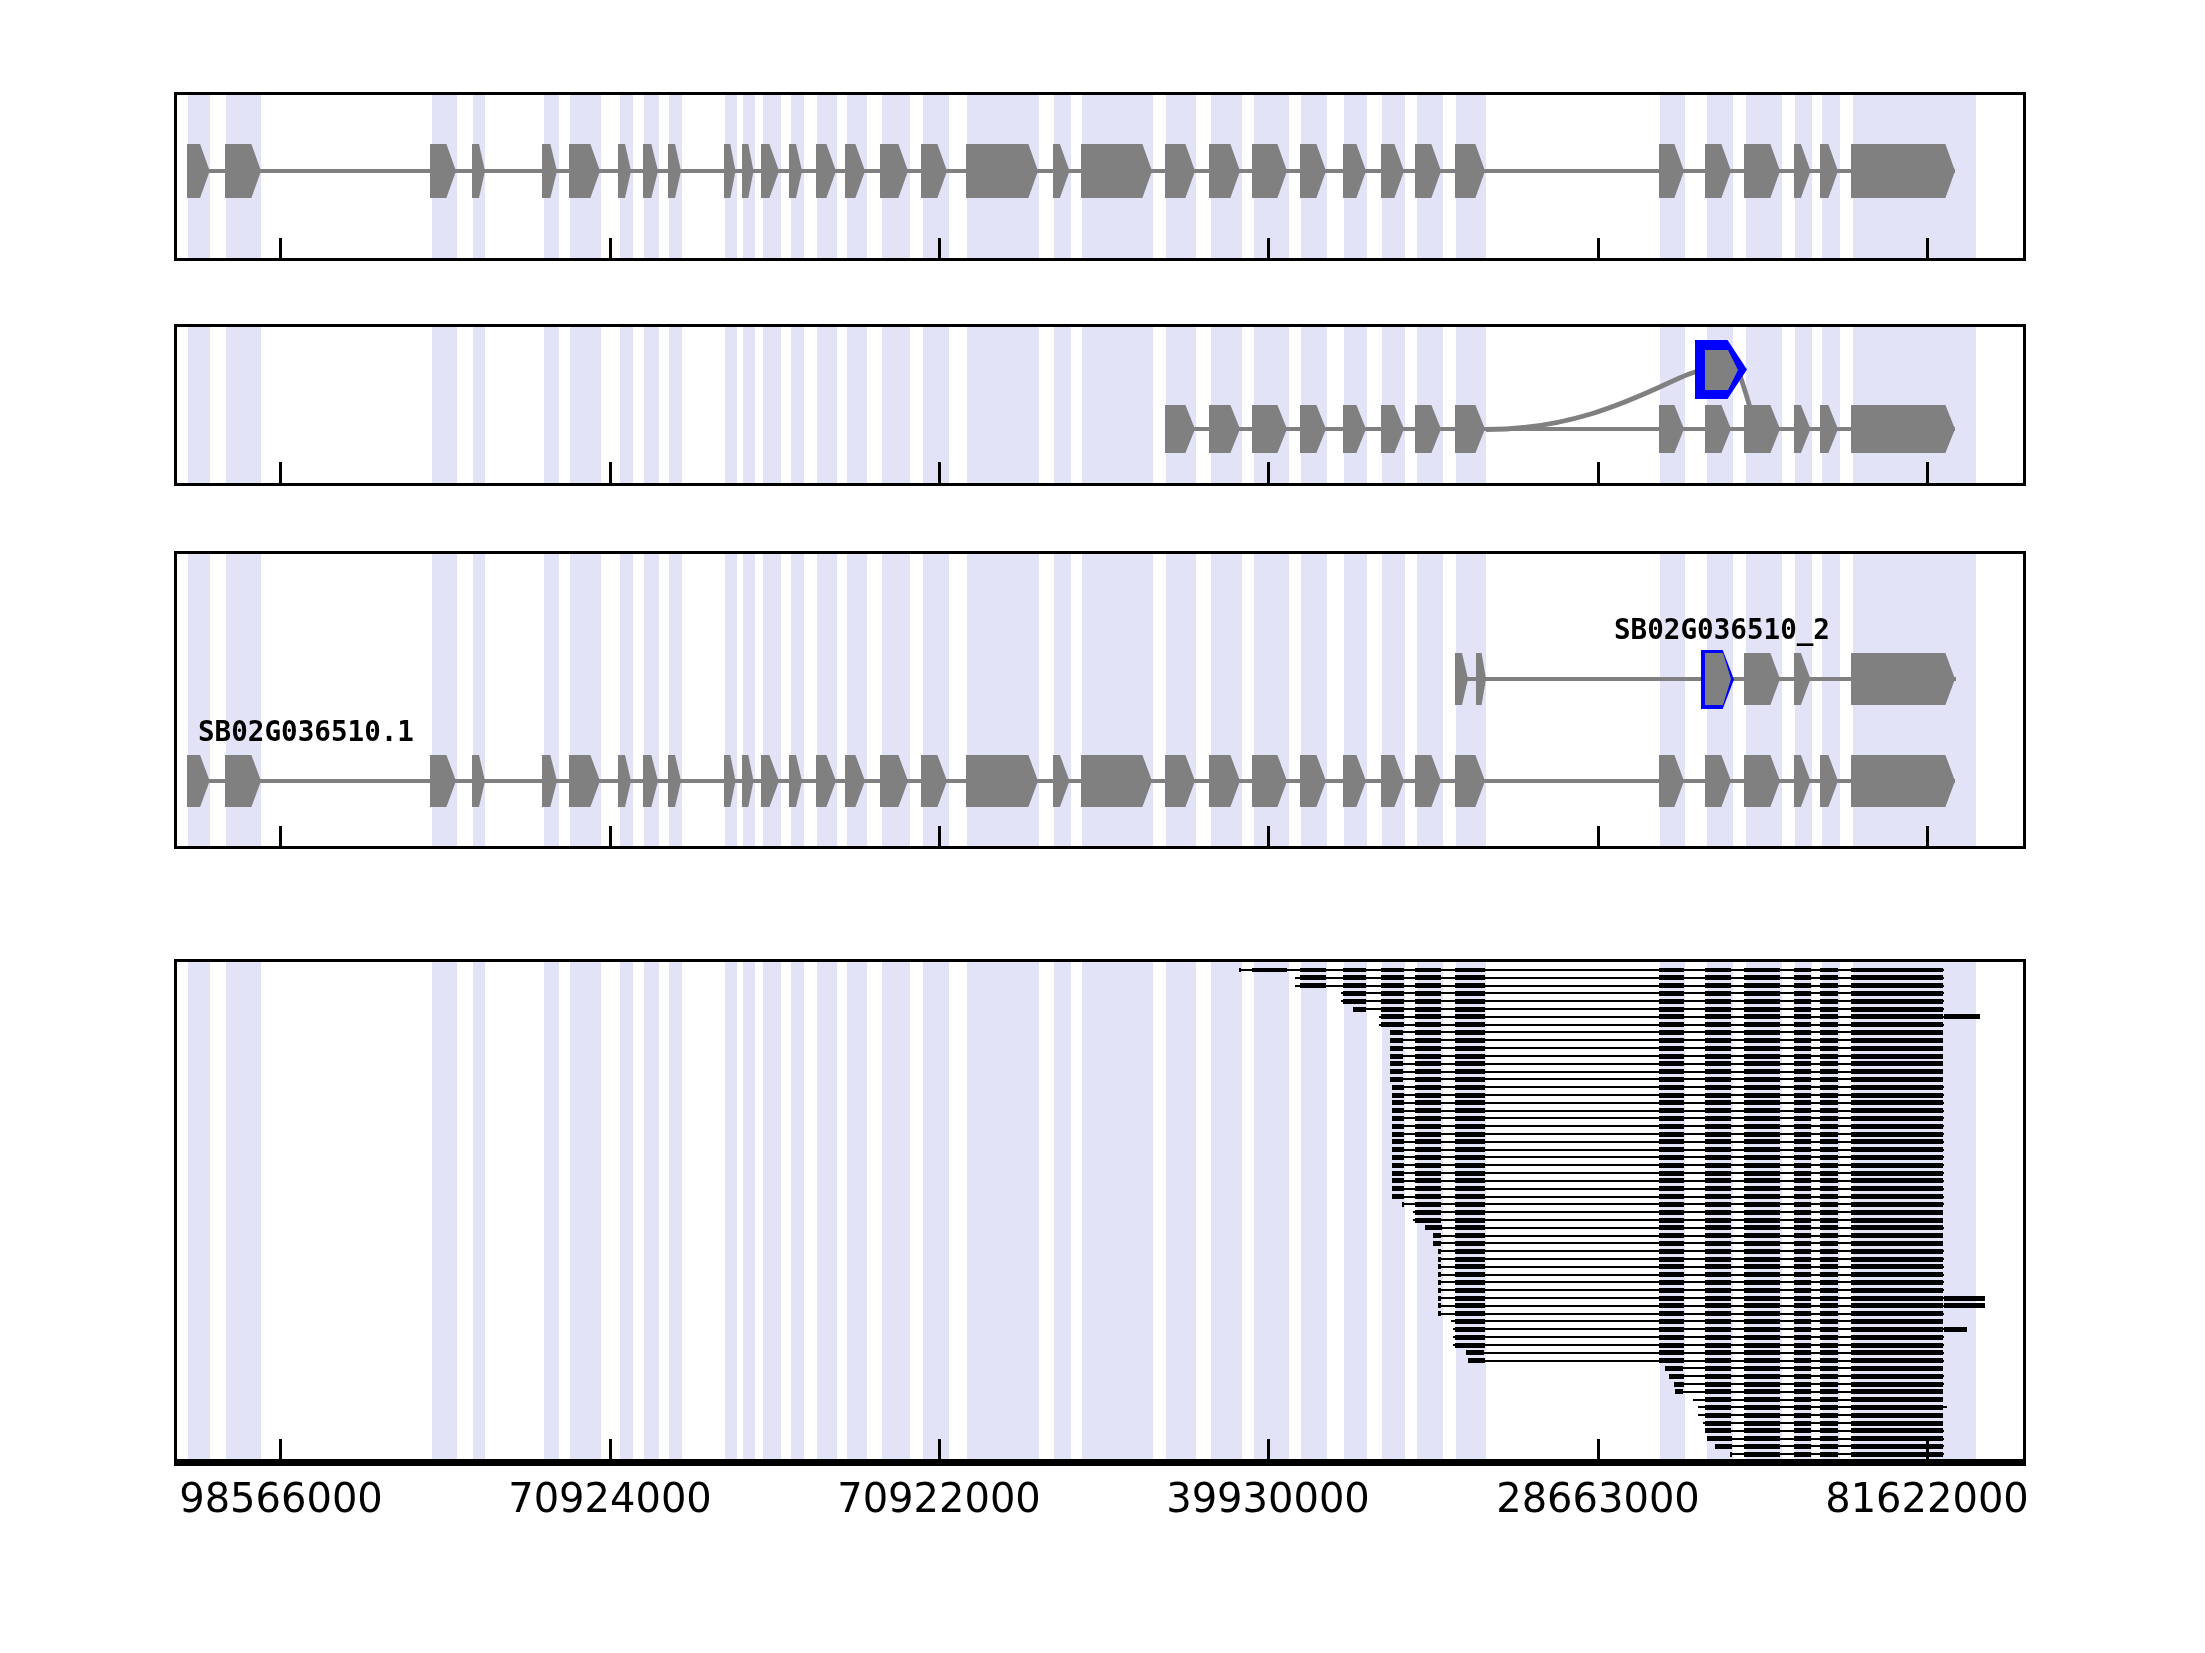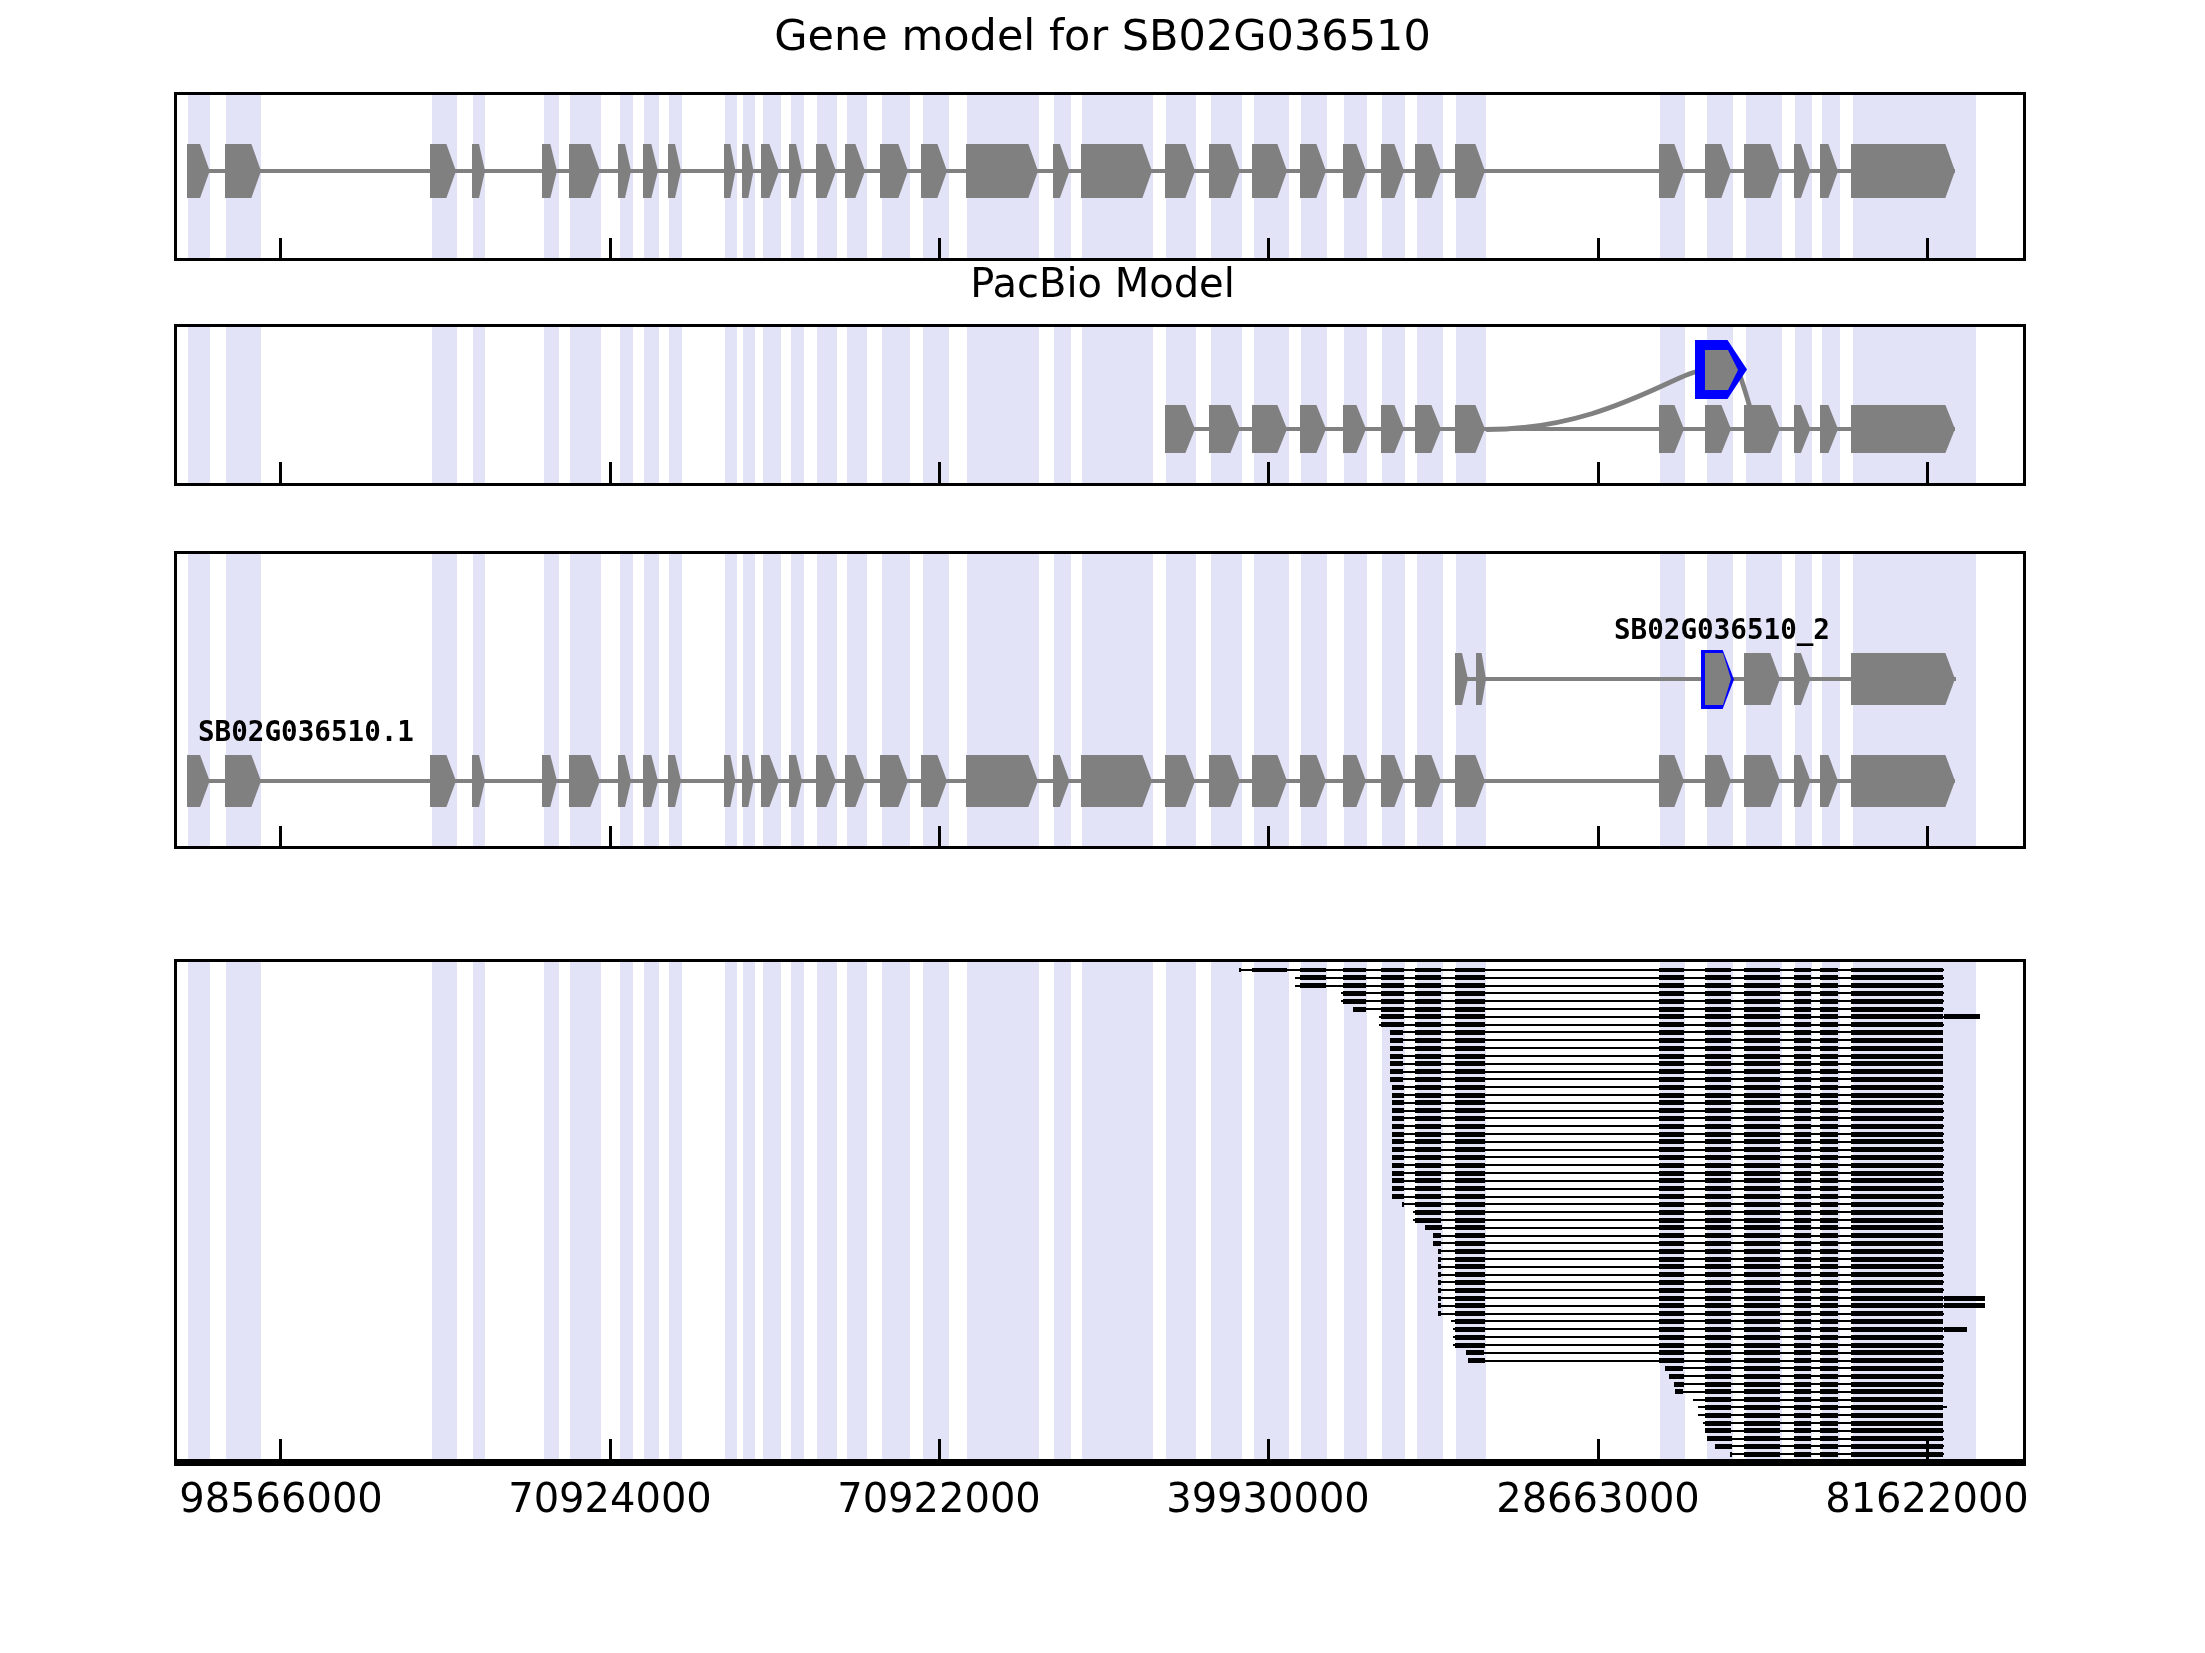--- a/index.html
+++ b/index.html
@@ -41,22 +41,20 @@
     position:absolute;font-family:"DejaVu Sans",sans-serif;color:#000000;
     white-space:nowrap;text-align:center;line-height:1;
   }
   .svgwrap{position:absolute;left:0;top:0;width:100%;height:100%;pointer-events:none;}
 </style>
 </head>
 <body>
 
 <div class="figure">
 
-  <div class="panel-title" style="top:13.8px;font-size:43px;">Gene model for SB02G036510</div>
-  <div class="panel-title" style="top:263px;font-size:40px;">PacBio Model</div>
 
   <div class="panel" id="panel-gene-model" style="left: 174px; top: 92px; width: 1852px; height: 169px;">
       <div class="band" style="left: 11.4px; width: 21.4px; background: rgb(227, 227, 248);"></div>
       <div class="band" style="left: 49px; width: 35px; background: rgb(227, 227, 248);"></div>
       <div class="band" style="left: 255px; width: 25px; background: rgb(227, 227, 248);"></div>
       <div class="band" style="left: 296px; width: 11.5px; background: rgb(227, 227, 248);"></div>
       <div class="band" style="left: 367px; width: 15px; background: rgb(227, 227, 248);"></div>
       <div class="band" style="left: 393px; width: 31px; background: rgb(227, 227, 248);"></div>
       <div class="band" style="left: 443px; width: 13px; background: rgb(227, 227, 248);"></div>
       <div class="band" style="left: 467px; width: 15px; background: rgb(227, 227, 248);"></div>

